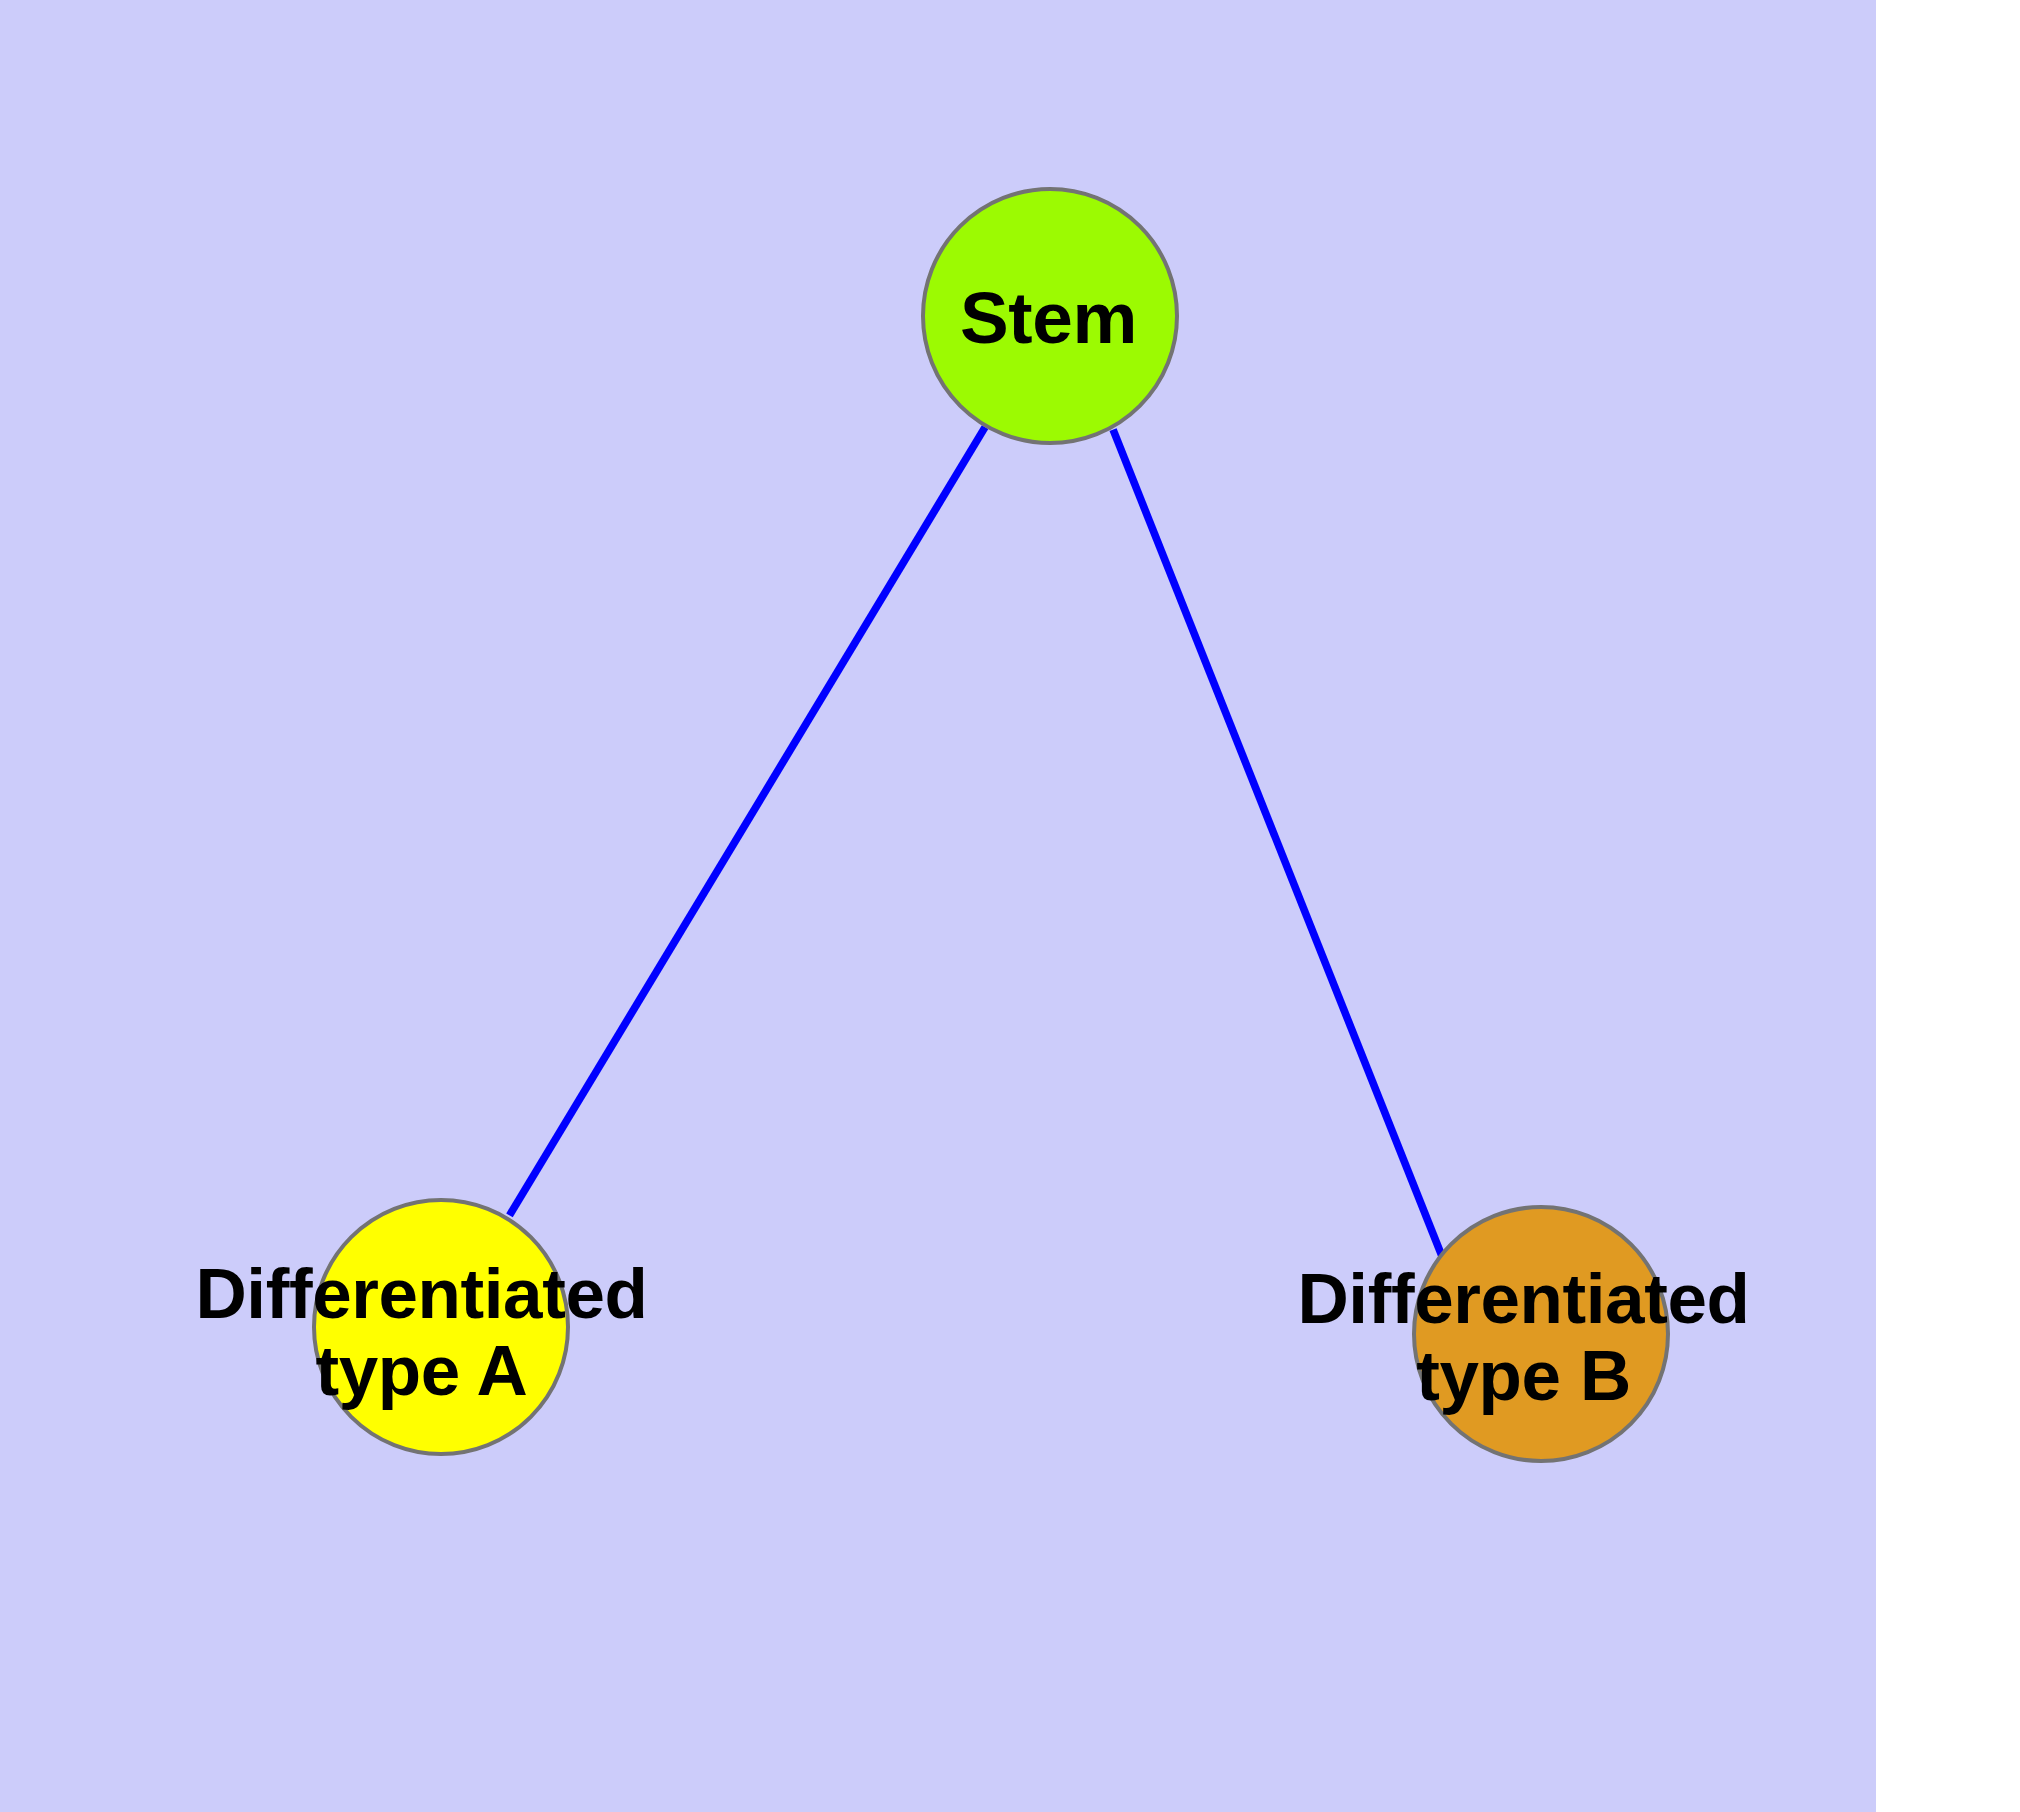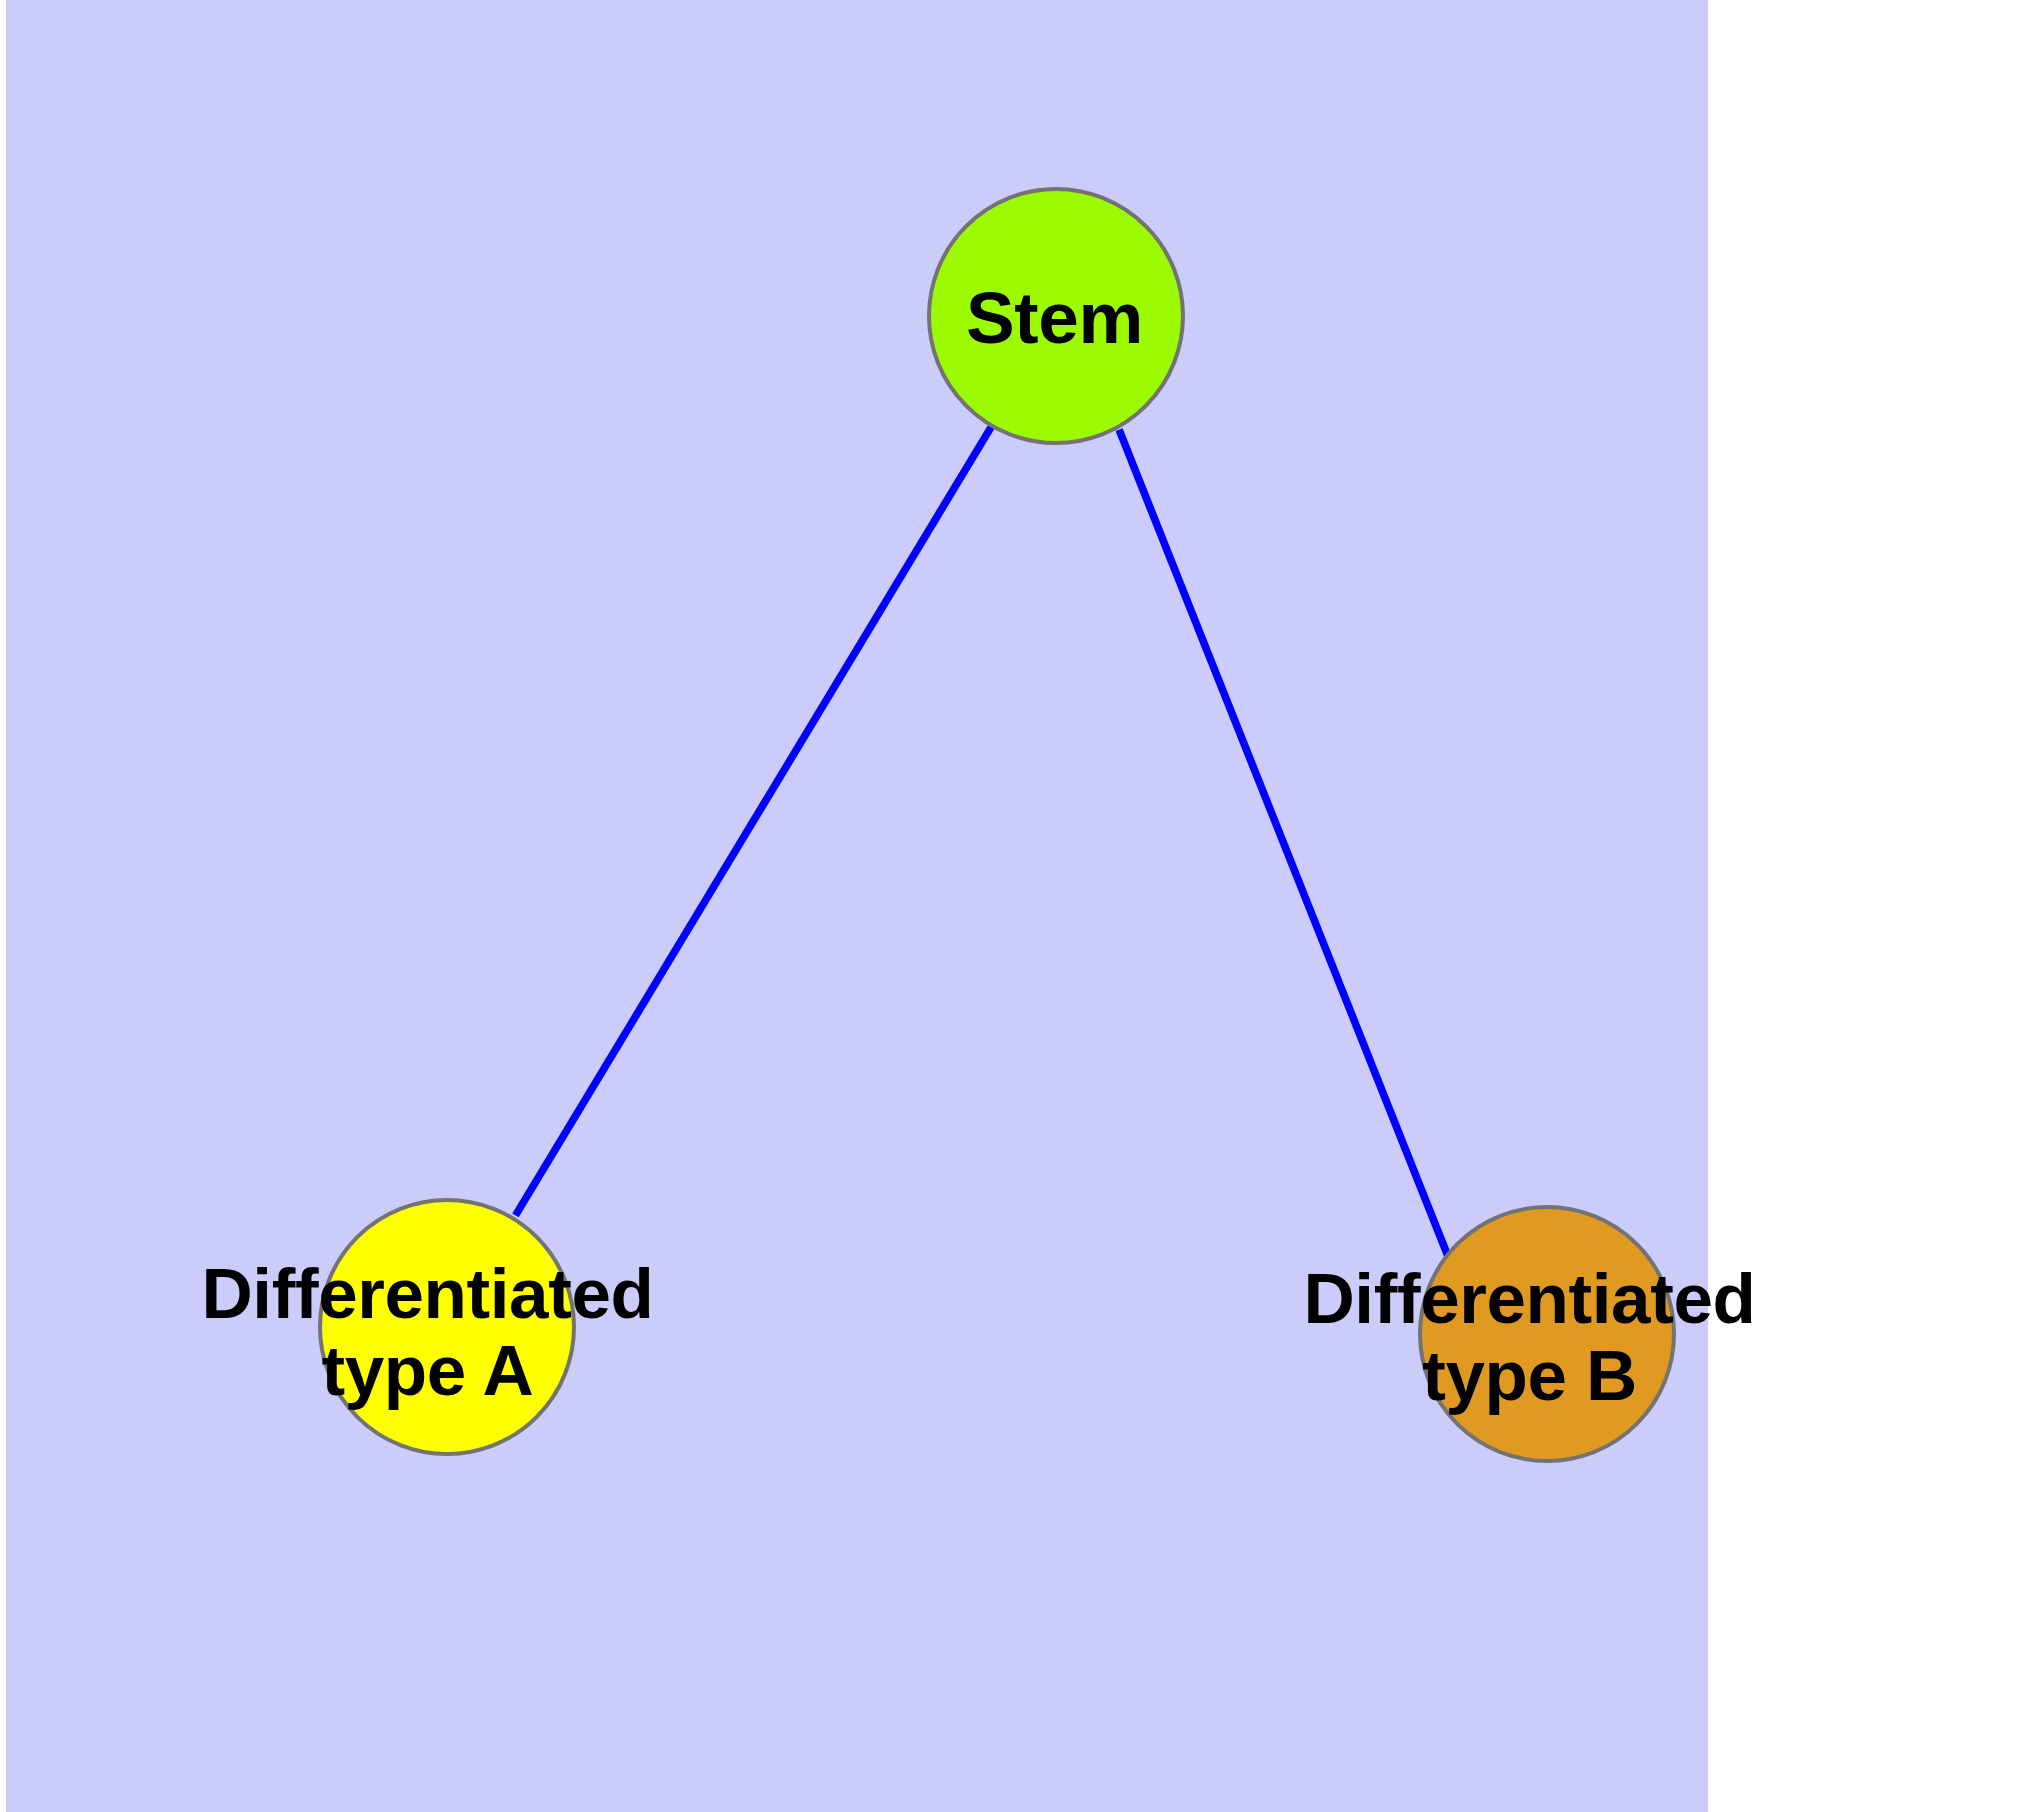--- a/index.html
+++ b/index.html
@@ -7,24 +7,23 @@
     padding: 0;
   }
   body {
     width: 2021px;
     height: 1812px;
     overflow: hidden;
     font-family: "Liberation Sans", sans-serif;
   }
   #canvas {
     position: relative;
-    width: 1702px;
+    width: 1876px;
     height: 1812px;
     background: #ccccfa;
-    margin-left: 6px;
   }
   #edge-layer {
     position: absolute;
     left: 0;
     top: 0;
     width: 2021px;
     height: 1812px;
   }
   #node-layer {
     position: absolute;

